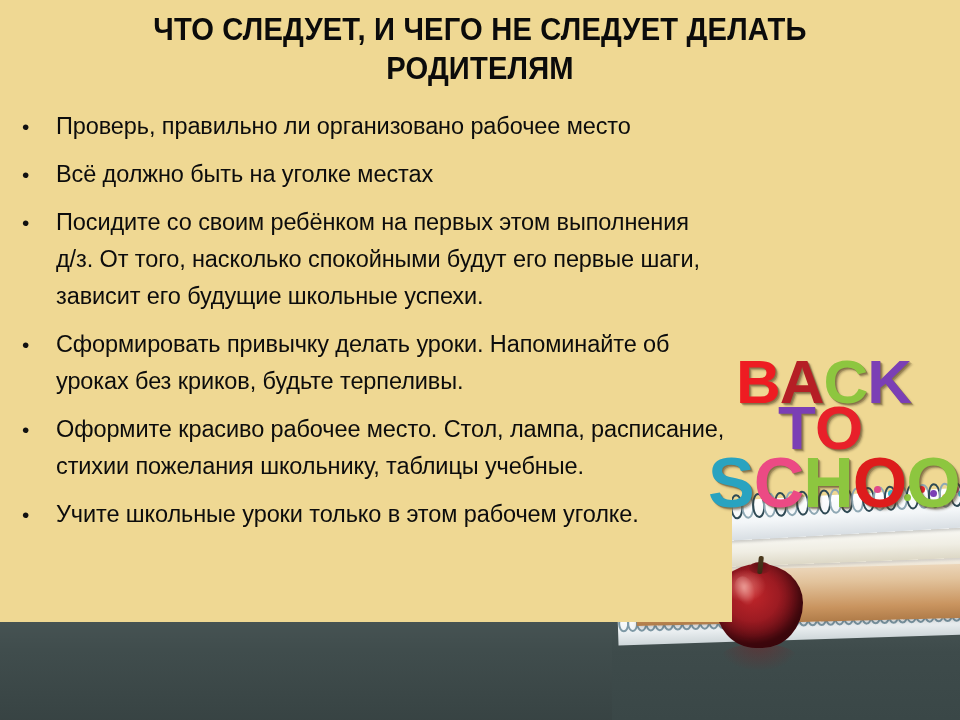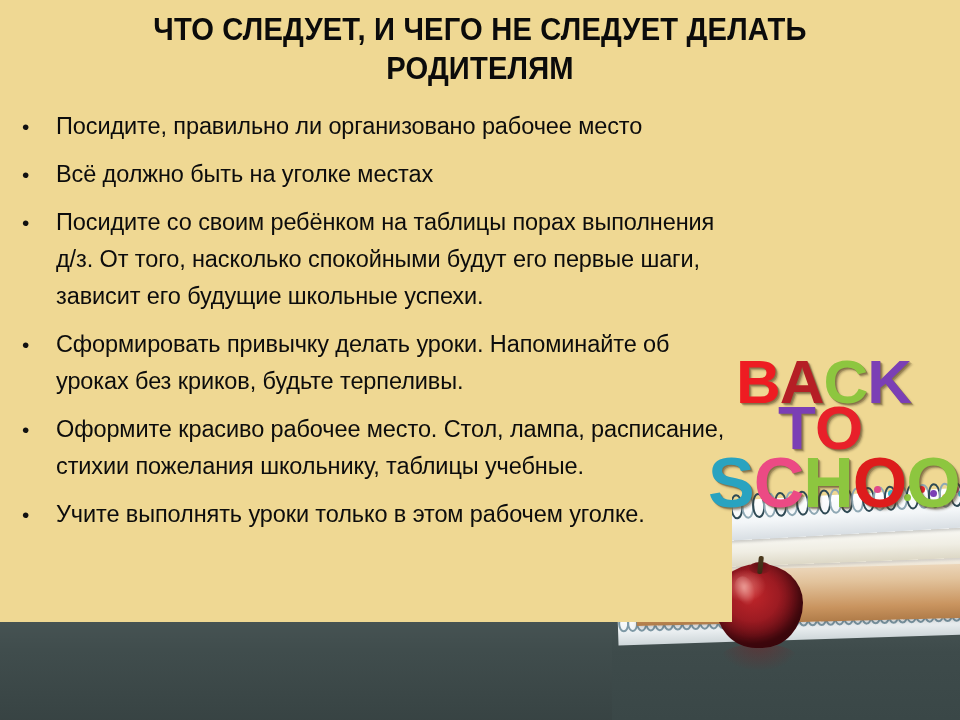--- a/index.html
+++ b/index.html
@@ -376,41 +376,41 @@
     <div class="wa-line" id="wa-to"><span style="color: rgb(123, 63, 181);">T</span><span style="color: rgb(232, 32, 42);">O</span></div>
     <div class="wa-line" id="wa-school"><span style="color: rgb(41, 163, 192);">S</span><span style="color: rgb(236, 74, 132);">C</span><span style="color: rgb(141, 198, 63);">H</span><span style="color: rgb(221, 28, 28);">O</span><span style="color: rgb(141, 198, 63);">O</span><span style="color: rgb(58, 127, 208);">L</span></div>
   </div>
 
   <div class="title">ЧТО СЛЕДУЕТ, И ЧЕГО НЕ СЛЕДУЕТ ДЕЛАТЬ
 РОДИТЕЛЯМ</div>
 
   <div class="bullets" id="bullet-list">
       <div class="bullet-row">
         <div class="bullet-dot">•</div>
-        <div class="bullet-text">Посидите,  правильно ли организовано рабочее место</div>
+        <div class="bullet-text">Проверь,  правильно ли организовано рабочее место</div>
       </div>
       <div class="bullet-row">
         <div class="bullet-dot">•</div>
         <div class="bullet-text">Всё должно быть на уголке местах</div>
       </div>
       <div class="bullet-row">
         <div class="bullet-dot">•</div>
-        <div class="bullet-text">Посидите со своим ребёнком на таблицы порах выполнения
+        <div class="bullet-text">Посидите со своим ребёнком на первых этом выполнения
 д/з. От того, насколько спокойными  будут его первые шаги,
 зависит его будущие школьные успехи.</div>
       </div>
       <div class="bullet-row">
         <div class="bullet-dot">•</div>
         <div class="bullet-text">Сформировать привычку делать уроки. Напоминайте об
 уроках без криков, будьте терпеливы.</div>
       </div>
       <div class="bullet-row">
         <div class="bullet-dot">•</div>
         <div class="bullet-text">Оформите красиво рабочее место. Стол, лампа, расписание,
 стихии пожелания школьнику, таблицы учебные.</div>
       </div>
       <div class="bullet-row">
         <div class="bullet-dot">•</div>
-        <div class="bullet-text">Учите выполнять уроки только в этом рабочем уголке.</div>
+        <div class="bullet-text">Учите школьные уроки только в этом рабочем уголке.</div>
       </div>
     </div>
 
 </div>
 
 </body></html>

